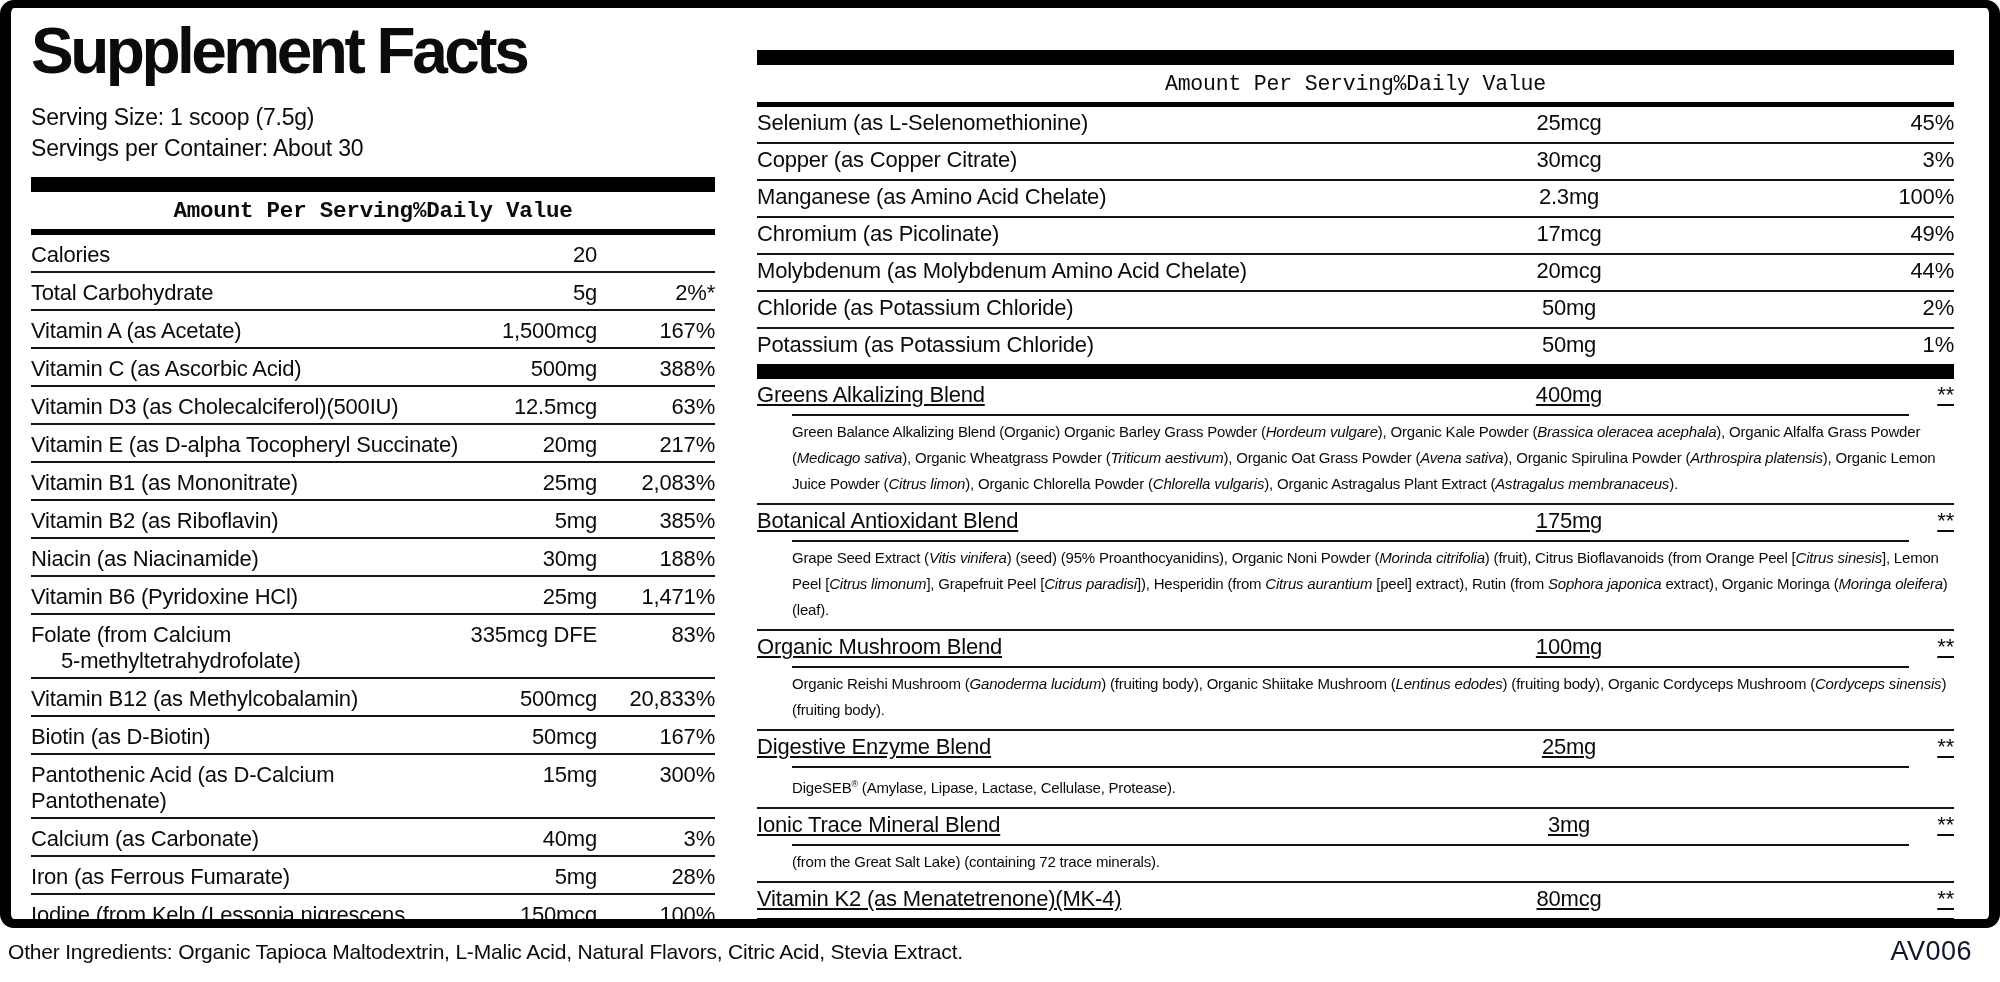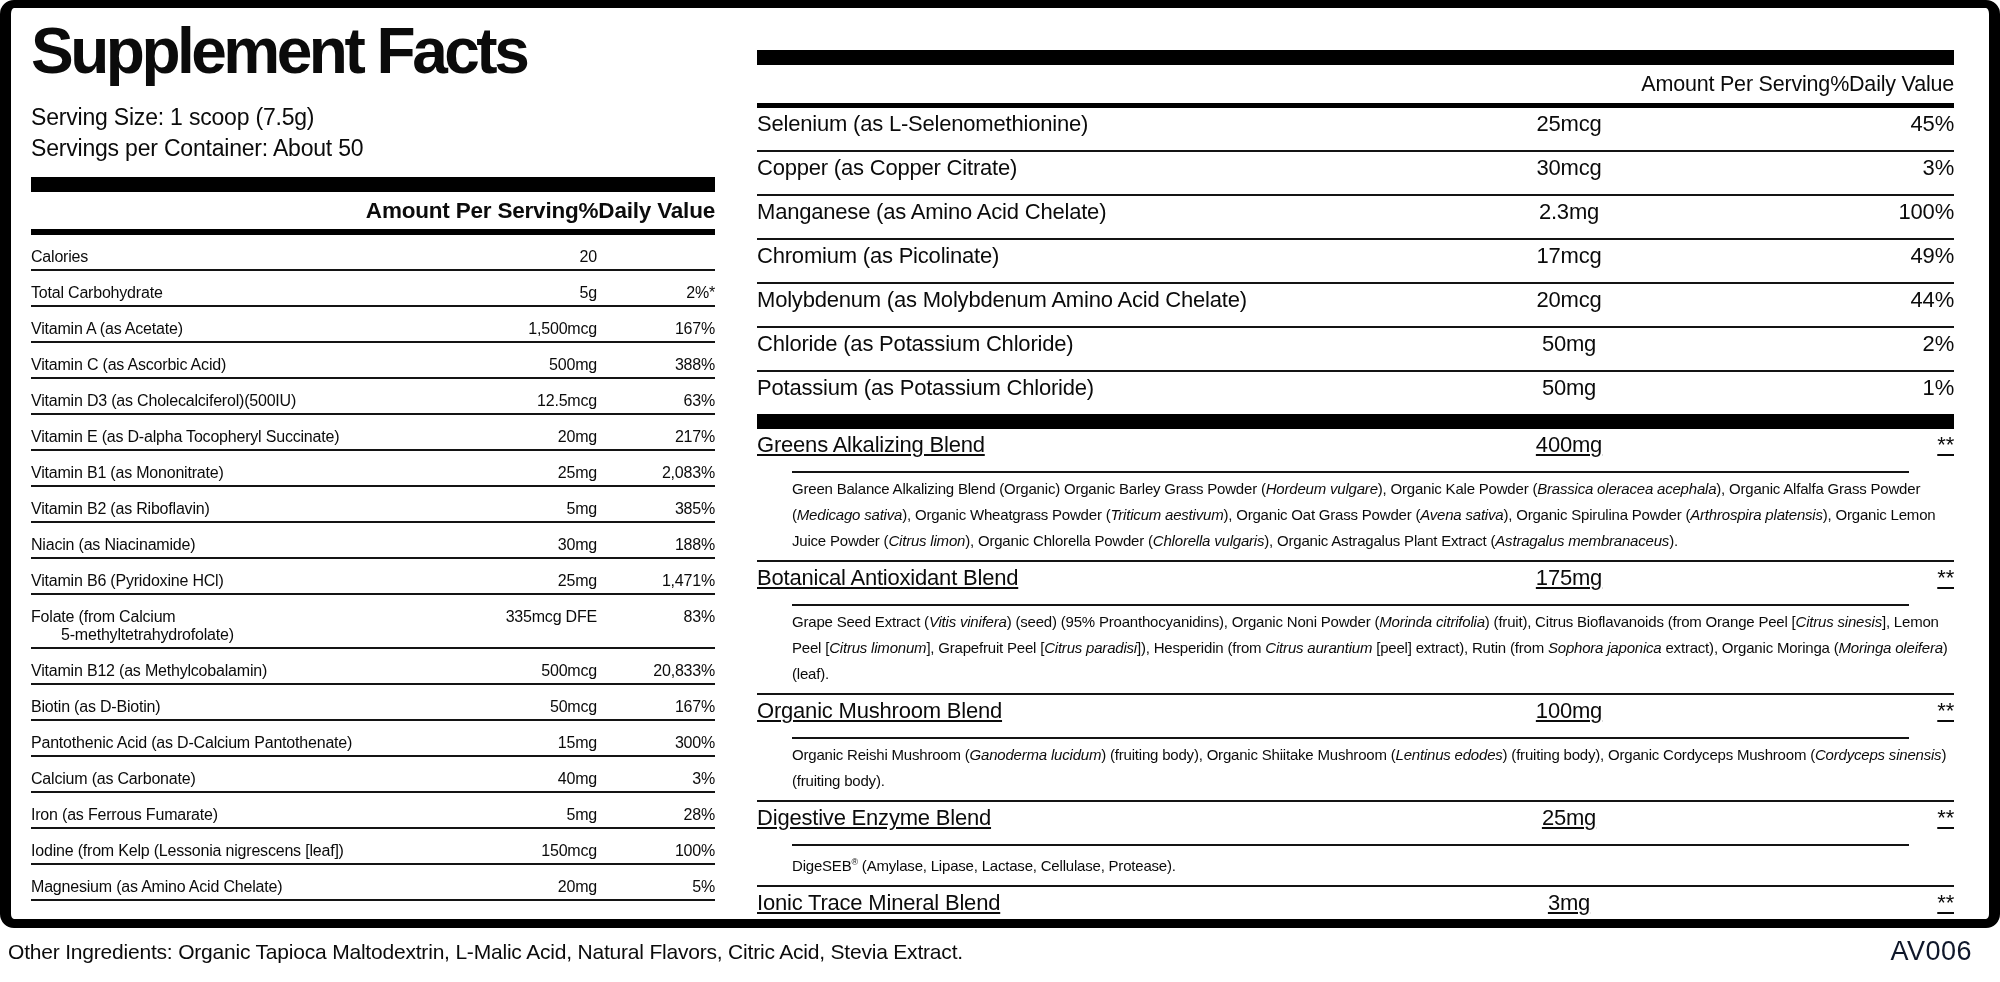--- a/index.html
+++ b/index.html
@@ -30,37 +30,37 @@
   .hr{ height:2px; background:#141414; }
 
   .title{
     font-size:64px; font-weight:bold; letter-spacing:-3.5px;
     margin-top:6px; white-space:nowrap;
   }
   .serving-block{ margin-top:14px; }
   .serving-line{ font-size:23px; line-height:31px; }
 
   .lt-bar{ margin-top:13px; }
-  .thead{ display:flex; justify-content:flex-end; align-items:center;
-          font-size:22.5px; padding:6px 0 5px; }
+  .thead{ display:flex; justify-content:center; align-items:center;
+          font-size:22.5px; padding:6px 0 5px;font-family:Liberation Mono, monospace; }
   .thead.bold{ font-weight:bold; }
 
-  .row{ display:flex; align-items:baseline; font-size:16px;
-        padding:13px 0 3px; border-bottom:2px solid #141414; }
+  .row{ display:flex; align-items:baseline; font-size:22px;
+        padding:7px 0 3px; border-bottom:2px solid #141414; }
   .row.last{ border-bottom:none; }
   .cell-name{ flex:1; padding-right:6px; }
   .cell-name .line2{ display:block; padding-left:30px; }
   .col-left .cell-amt{ width:128px; text-align:right; flex:none; }
   .col-left .cell-dv{ width:118px; text-align:right; flex:none; }
   .col-right .cell-amt{ width:180px; text-align:center; flex:none; }
   .col-right .cell-dv{ width:295px; text-align:right; flex:none; }
 
   .rt-top{ margin-top:42px; }
   .col-right .thead{ font-size:21.5px; padding:7px 0 6px; }
-  .col-right .row{ padding:3px 0 13px; font-size:22px; }
+  .col-right .row{ padding:3px 0 6px; font-size:22px; }
 
   .blend-row{ border-bottom:none; padding:3px 0 2px; font-size:22.5px;text-decoration:underline; }
   .subline{ height:2px; background:#141414; margin-left:35px; margin-right:45px; }
   .desc{ margin-left:35px; font-size:15px; line-height:26px; padding:3px 4px 6px 0; }
   .desc .it{ font-style:italic; }
   .desc sup{ font-size:60%; }
 
   .footnotes{ margin-top:5px; font-size:21.5px; line-height:27px; }
 
   .other-ing{ position:absolute; left:8px; top:940px; font-size:21px; }
@@ -69,21 +69,21 @@
 </style>
 </head>
 <body>
 
 <div class="label-box">
 
   <div class="col-left">
     <div class="title">Supplement Facts</div>
     <div class="serving-block">
       <div class="serving-line">Serving Size: 1 scoop (7.5g)</div>
-      <div class="serving-line">Servings per Container: About 50</div>
+      <div class="serving-line">Servings per Container: About 30</div>
     </div>
     <div class="bar-thick lt-bar"></div>
     <div class="thead bold">
       <span>Amount Per Serving</span>
       <span>%Daily Value</span>
     </div>
     <div class="bar-med"></div>
     <div id="left-rows">
         <div class="row">
           <span class="cell-name">Calories</span>

